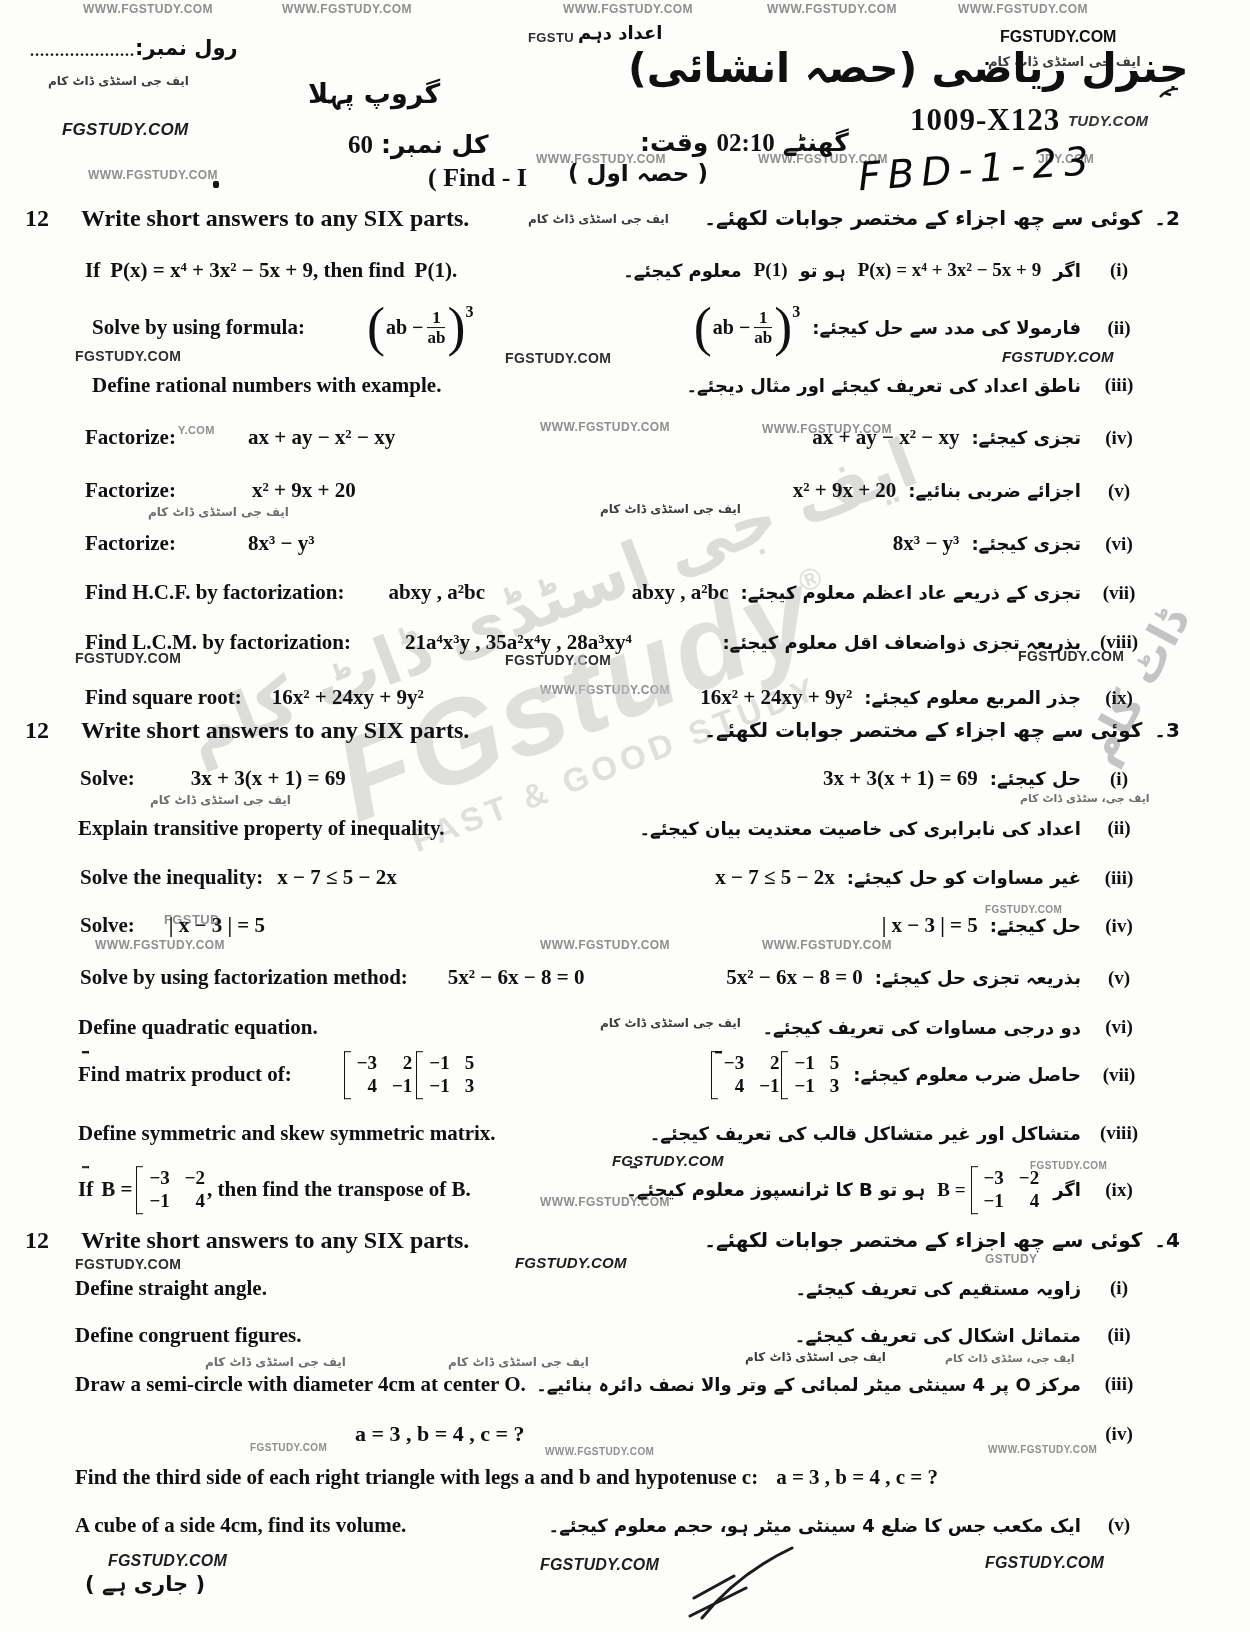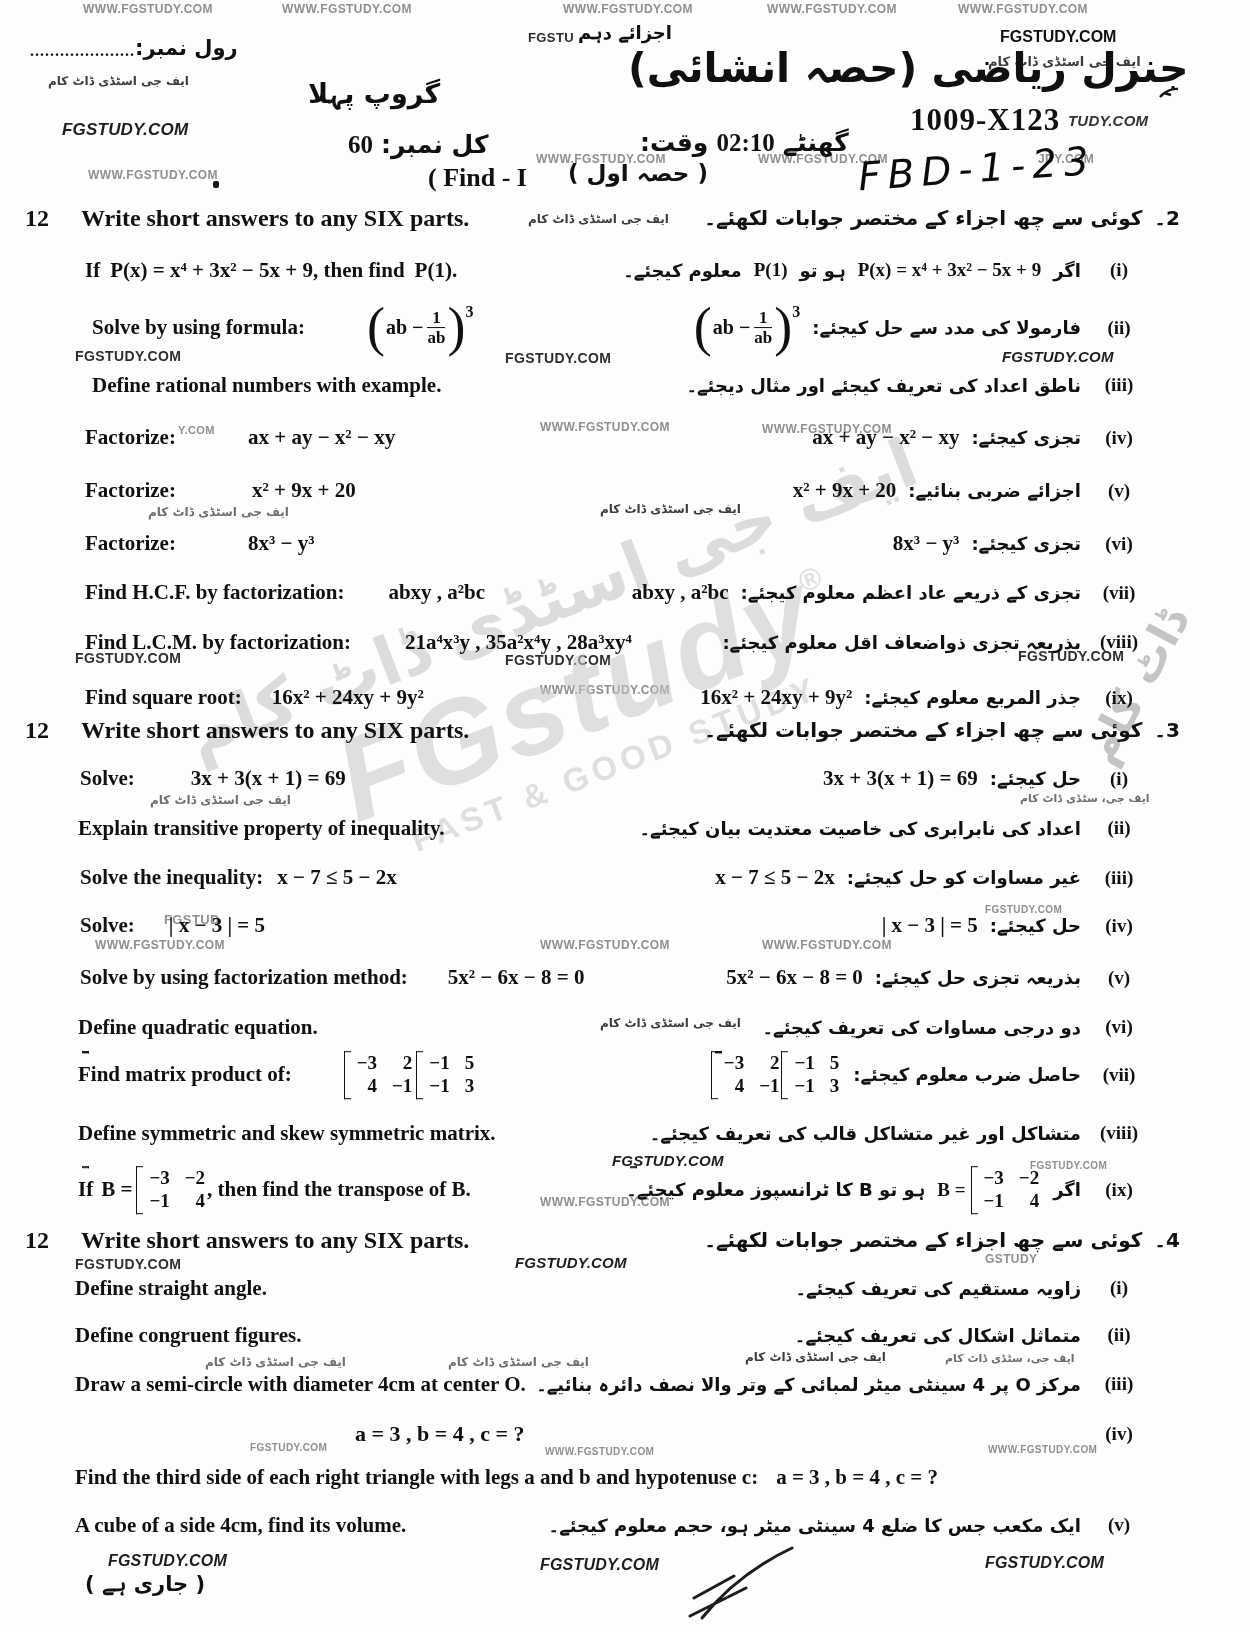--- a/index.html
+++ b/index.html
@@ -93,21 +93,21 @@
   <div class="abs z2" style="left:30px;top:36px;display:flex;align-items:flex-end">
     <span class="dots">.....................</span>
     <span class="urdu hdr-roll">رول نمبر:</span>
   </div>
   <span class="uwm" style="left:48px;top:74px">ایف جی اسٹڈی ڈاٹ کام</span>
   <span class="wm wmi" style="left:62px;top:120px;font-size:17px">FGSTUDY.COM</span>
   <span class="wm" style="left:88px;top:168px">WWW.FGSTUDY.COM</span>
   <div class="inkdot" style="left:213px;top:181px"></div>
 
   <span class="wm wmdark" style="left:528px;top:30px;font-size:13px">FGSTU</span>
-  <span class="abs urdu z2" style="left:578px;top:22px;font-size:18px;font-weight:800">اجزائے دہم</span>
+  <span class="abs urdu z2" style="left:578px;top:22px;font-size:18px;font-weight:800">اعداد دہم</span>
   <span class="abs urdu hdr-title z2" style="left:628px;top:44px">جنرل ریاضی (حصہ انشائی)</span>
   <span class="abs urdu z2" style="left:308px;top:78px;font-size:27px;font-weight:800">گروپ پہلا</span>
 
   <div class="abs z2" style="left:348px;top:130px;display:flex;align-items:center;gap:8px">
     <span class="hdr-mid serifnum">60</span>
     <span class="urdu hdr-mid">کل نمبر:</span>
   </div>
   <div class="abs z2" style="left:640px;top:128px;display:flex;align-items:center;gap:8px">
     <span class="urdu hdr-mid">وقت:</span>
     <span class="hdr-mid serifnum">02:10</span>

